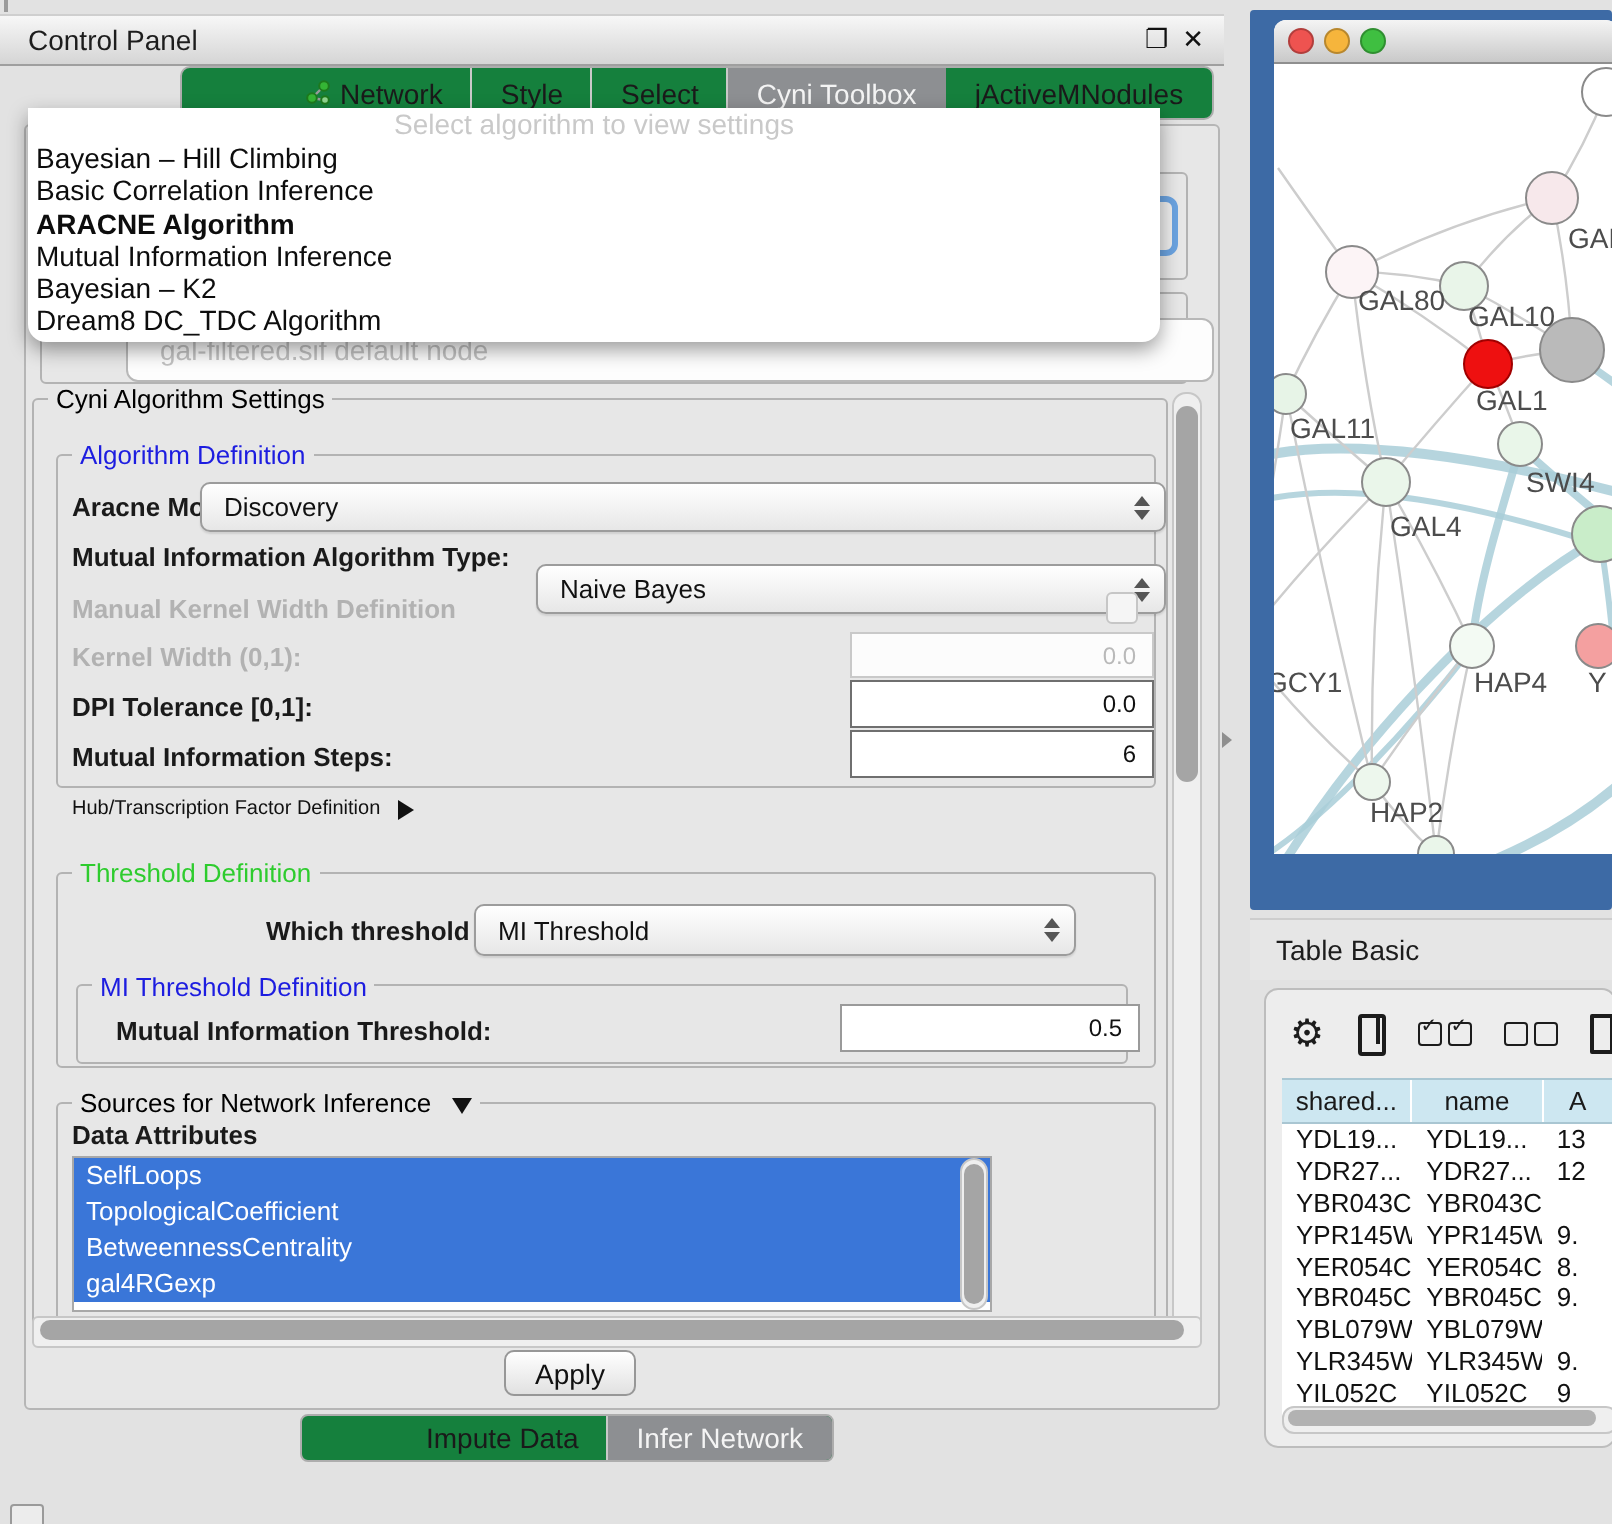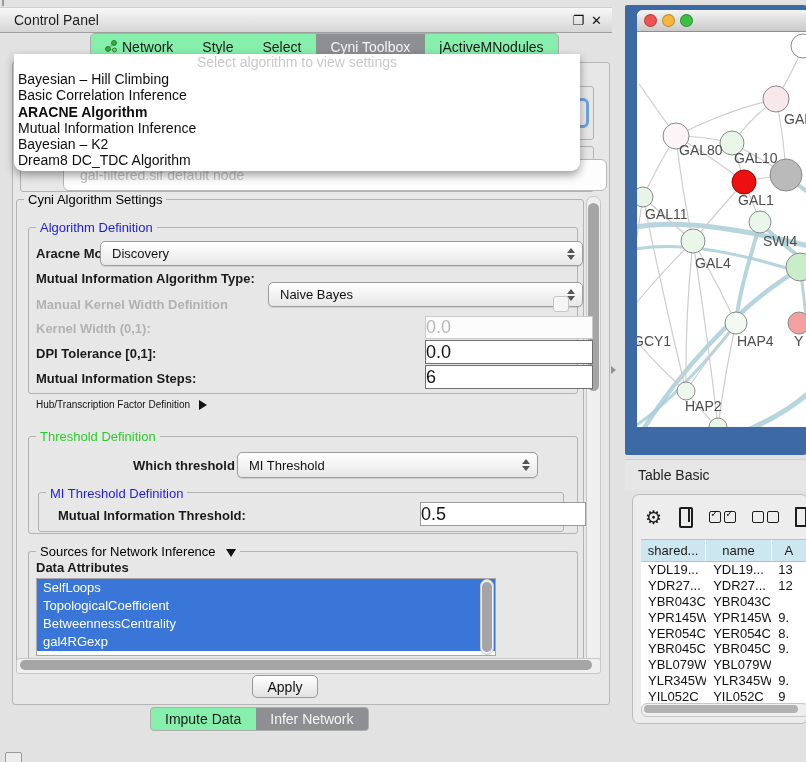--- a/index.html
+++ b/index.html
@@ -15,22 +15,22 @@
     left:0;top:7px;width:612px;height:24px;
     background:linear-gradient(#f7f7f7,#d5d5d5);
     border-top:1px solid #cfcfcf;border-bottom:1px solid #9f9f9f;
     display:flex;align-items:center;font-size:14px;color:#1d1d1d;
   }
   .cp-titlebar .t{padding-left:14px;}
   .winbtns{margin-left:auto;padding-right:10px;display:flex;gap:7px;font-size:13px;color:#111;}
   .winbtns span{cursor:default;}
   .tabbar{
     display:flex;align-items:stretch;
-    background:#86efac;border:1px solid #adadad;border-radius:5px;
-    overflow:hidden;height:25px;font-size:14px;color:#1a1a1a;
+    background:#15803d;border:1px solid #adadad;border-radius:5px;
+    overflow:hidden;height:25px;font-size:14px;color:#1a1a1a;padding-left:48px;
   }
   .tabbar .seg{
     display:flex;align-items:center;gap:5px;padding:0 14px;
     border-right:1px solid #c9c9c9;white-space:nowrap;
   }
   .tabbar .seg:last-child{border-right:none;}
   .tabbar .seg.sel{background:#8d8f92;color:#f4f4f4;border-right-color:#8d8f92;}
   .outer-panel{
     left:12px;top:62px;width:596px;height:641px;
     background:#e7e7e7;border:1px solid #b6b6b6;border-radius:3px;
@@ -47,22 +47,22 @@
     font-size:13px;color:#111;display:flex;align-items:center;
     padding-left:11px;box-shadow:0 1px 1px rgba(0,0,0,.10);
   }
   .stepper{position:absolute;right:7px;top:50%;transform:translateY(-50%);
     display:flex;flex-direction:column;gap:2px;}
   .stepper i{display:block;width:0;height:0;border-left:4px solid transparent;border-right:4px solid transparent;}
   .stepper .up{border-bottom:5px solid #555;}
   .stepper .dn{border-top:5px solid #555;}
   .field{
     position:absolute;background:#fff;border:1px solid #6f6f6f;
-    font-size:18px;color:#111;display:flex;align-items:center;
-    padding-right:24px;
+    font-size:12px;color:#111;display:flex;align-items:center;justify-content:flex-end;
+    padding-right:8px;
   }
   .field.dis{border:1px solid #c9c9c9;color:#b9b9b9;background:#fcfcfc;}
   .cbx{position:absolute;width:14px;height:14px;border:1px solid #c6c6c6;border-radius:3px;background:#f5f5f5;}
   .tri-r{display:inline-block;width:0;height:0;border-left:8px solid #111;
     border-top:5px solid transparent;border-bottom:5px solid transparent;margin-left:9px;}
   .tri-d{display:inline-block;width:0;height:0;border-top:8px solid #111;
     border-left:5px solid transparent;border-right:5px solid transparent;margin-left:7px;position:relative;top:1px;}
   .plain{position:absolute;font-size:10px;color:#111;white-space:nowrap;display:flex;align-items:center;}
   .list{position:absolute;background:#fff;border:1px solid #a8a8a8;overflow:hidden;}
   .li{height:18px;line-height:18px;font-size:13px;padding-left:6px;color:#111;white-space:nowrap;}

